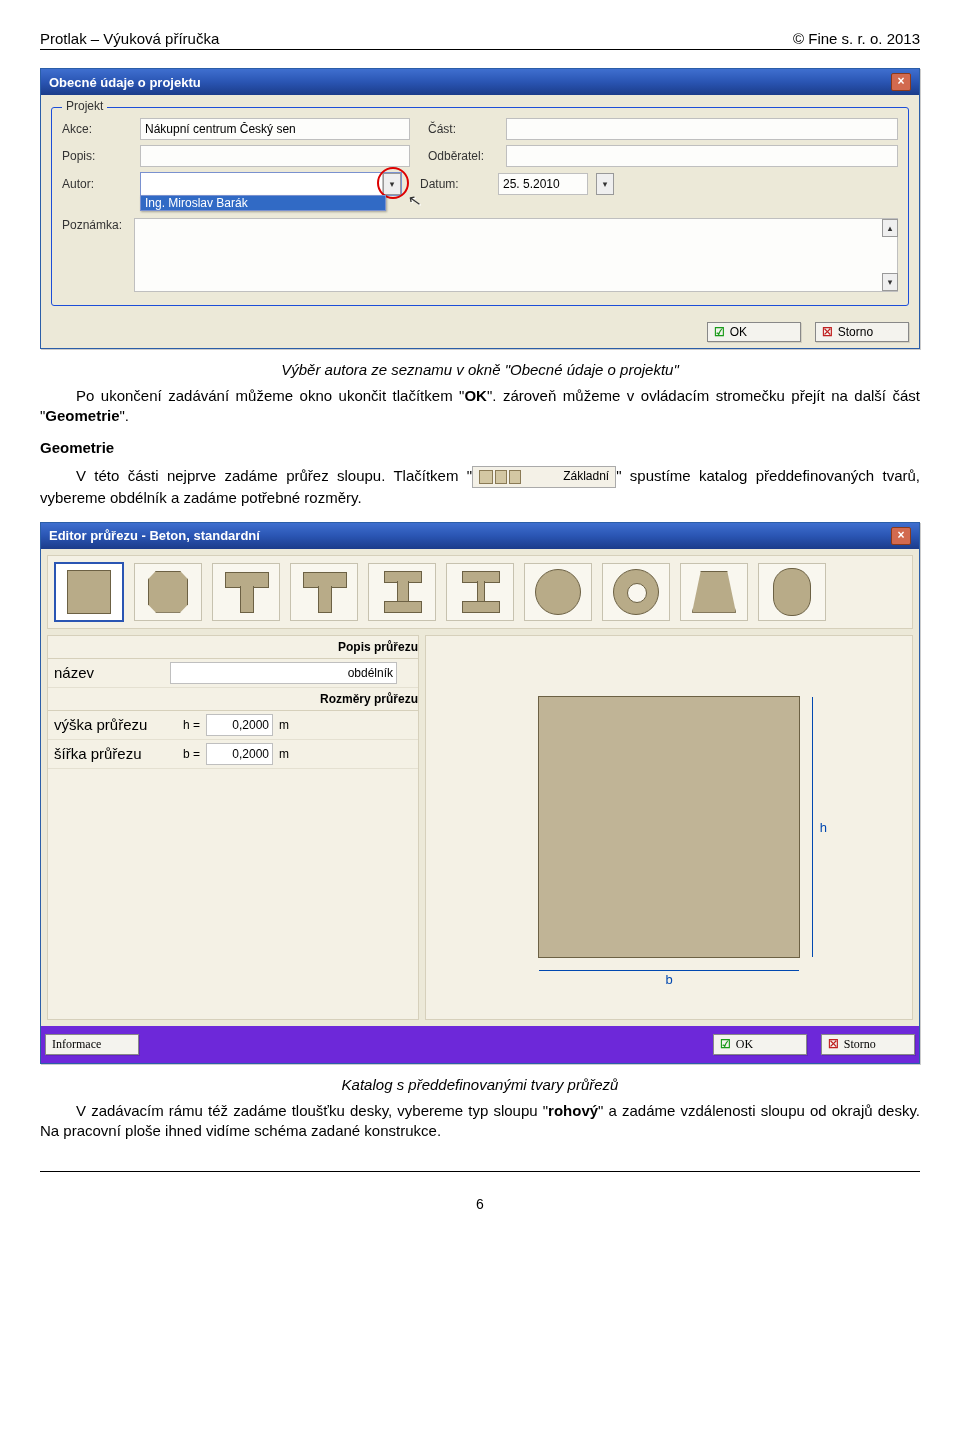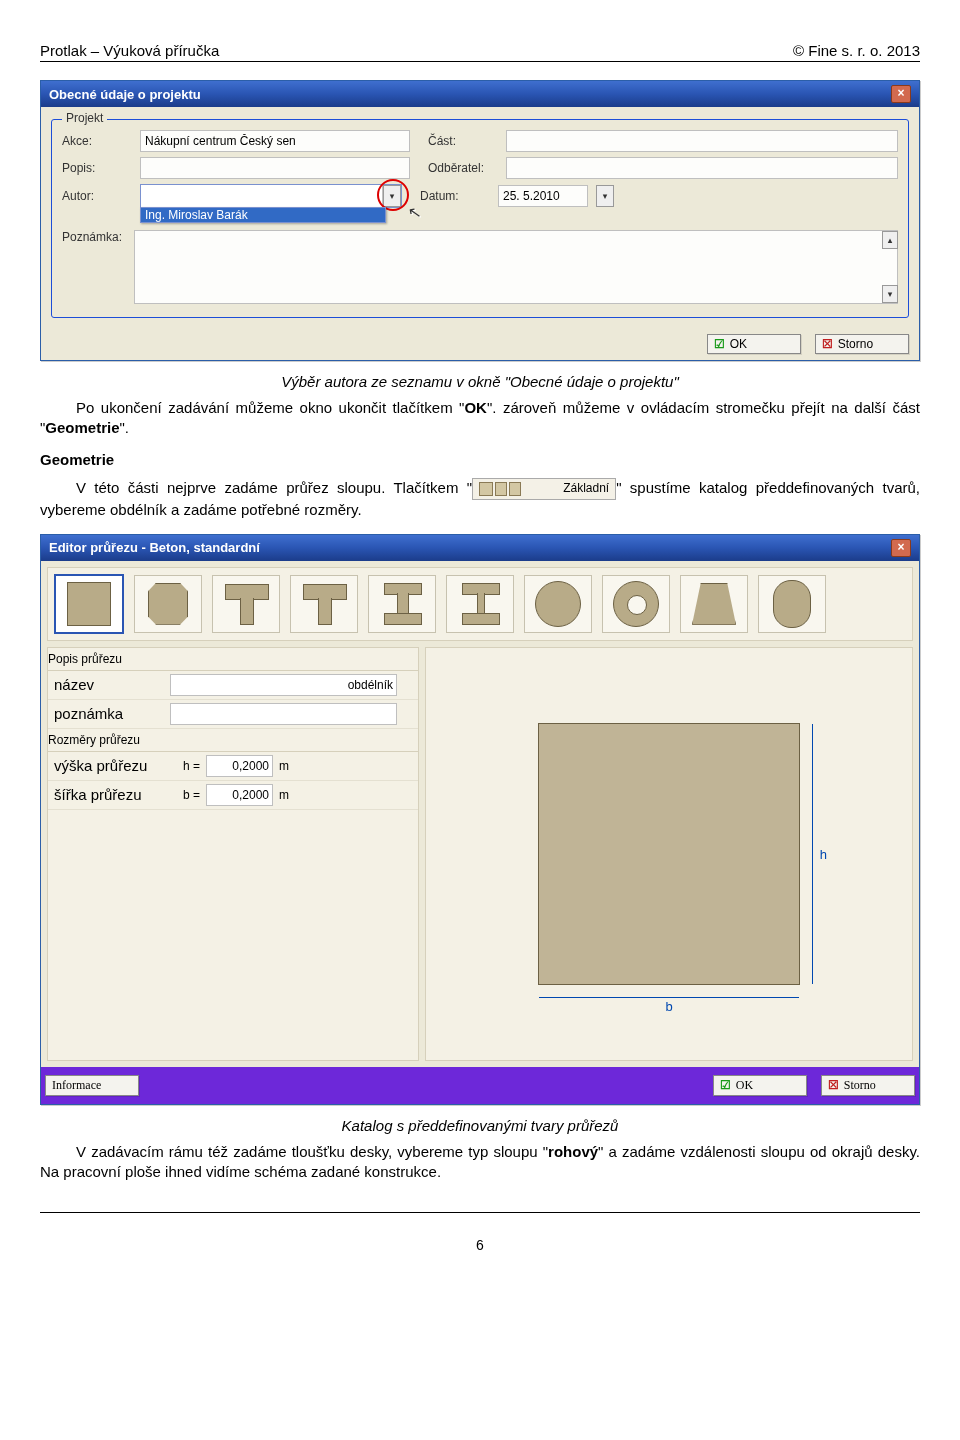--- a/index.html
+++ b/index.html
@@ -5,21 +5,21 @@
   body {
     font-family: Verdana, Geneva, sans-serif;
     font-size: 15px;
     color: #000;
     background: #fff;
     margin: 0;
     padding: 0;
   }
   .page {
     width: 880px;
-    margin: 12px auto;
+    margin: 0 auto;
     padding: 30px 40px 50px 40px;
   }
   .header-row {
     display: flex;
     justify-content: space-between;
     font-size: 15px;
   }
   hr.hline {
     border: none;
     border-top: 1px solid #000;
@@ -299,24 +299,25 @@
     padding: 6px;
     gap: 6px;
   }
   .left-pane {
     width: 370px;
     background: #f4f1e5;
     border: 1px solid #d6d0bb;
     padding: 0;
   }
   .section-hdr {
-    text-align: left;
+    text-align: right;
     font-size: 12px;
     padding: 4px 0;
     border-bottom: 1px solid #d6d0bb;
+    font-weight: bold;
   }
   .kv-row {
     display: flex;
     align-items: center;
     padding: 3px 6px;
     gap: 6px;
     border-bottom: 1px solid #e4e0d1;
   }
   .kv-row .k { width: 110px; font-size: 15px; }
   .kv-row .sym { width: 30px; text-align: right; font-size: 12px;}
@@ -514,24 +515,20 @@
           </div>
       </div>
     </div>
 
     <div class="editor-grid">
       <div class="left-pane">
         <div class="section-hdr">Popis průřezu</div>
         <div class="kv-row">
           <span class="k">název</span>
           <input style="width: 220px; text-align: right;" value="obdélník">
-        </div>
-        <div class="kv-row">
-          <span class="k">poznámka</span>
-          <input style="width: 220px;">
         </div>
         <div class="section-hdr">Rozměry průřezu</div>
         <div class="kv-row">
           <span class="k">výška průřezu</span>
           <span class="sym">h =</span>
           <input value="0,2000" style="">
           <span class="unit">m</span>
         </div>
         <div class="kv-row">
           <span class="k">šířka průřezu</span>

